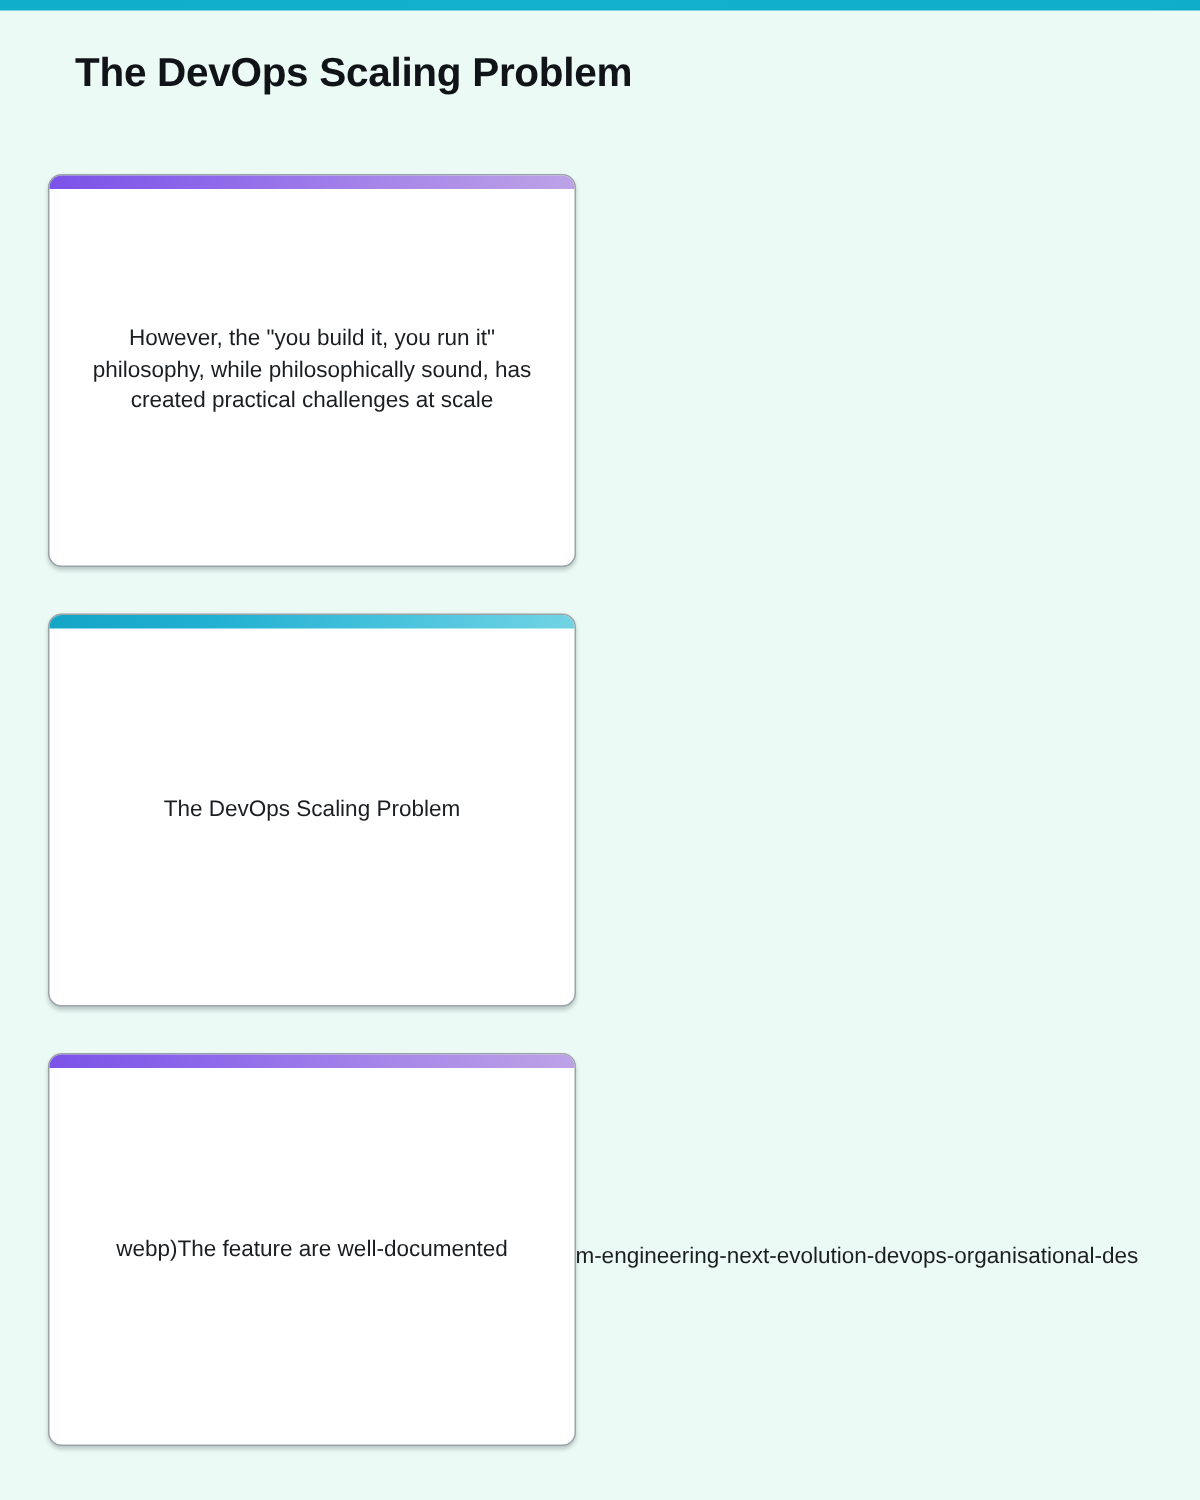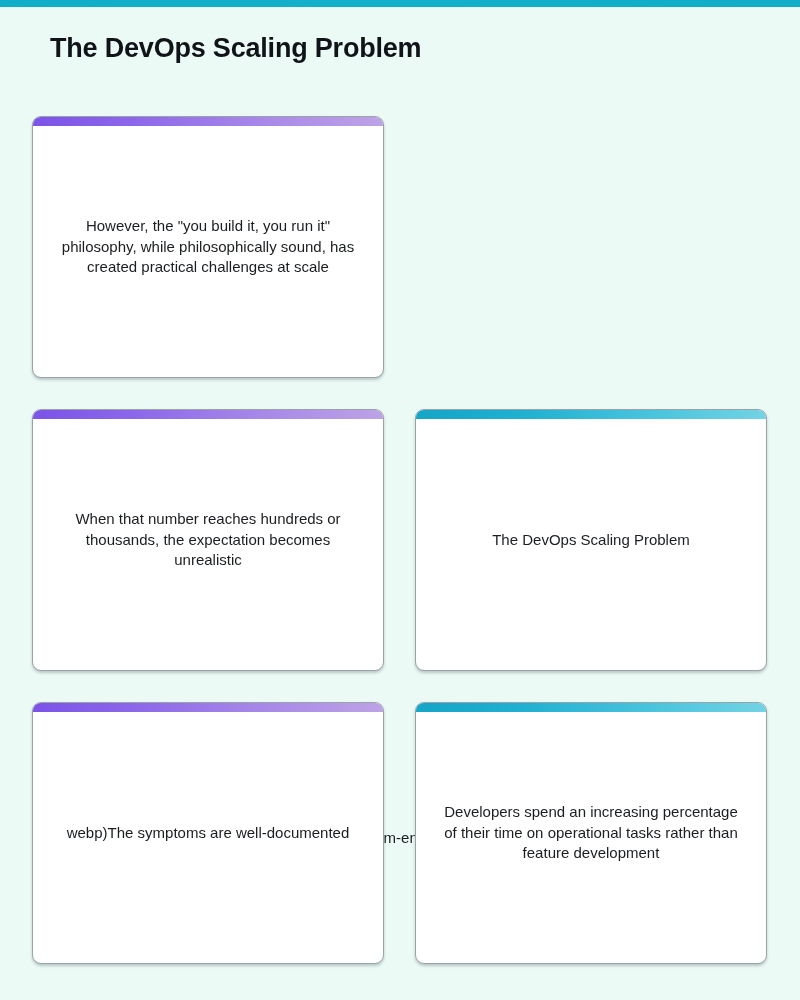--- a/index.html
+++ b/index.html
@@ -119,34 +119,26 @@
 
   <div class="card-row">
     <div class="card">
       <div class="card-accent purple"></div>
       <div class="card-body">However, the "you build it, you run it" philosophy, while philosophically sound, has created practical challenges at scale</div>
     </div>
   </div>
 
   <div class="card-row">
     <div class="card">
-      <div class="card-accent purple"></div>
-      <div class="card-body">When that number reaches hundreds or thousands, the expectation becomes unrealistic</div>
-    </div>
-    <div class="card">
       <div class="card-accent cyan"></div>
       <div class="card-body">The DevOps Scaling Problem</div>
     </div>
     <div class="overflow-line">Infographic(/images/platform-engineering-next-evolution-devops-organisational-des</div>
   </div>
 
   <div class="card-row">
     <div class="card">
       <div class="card-accent purple"></div>
-      <div class="card-body">webp)The symptoms are well-documented</div>
-    </div>
-    <div class="card">
-      <div class="card-accent cyan"></div>
-      <div class="card-body">Developers spend an increasing percentage of their time on operational tasks rather than feature development</div>
+      <div class="card-body">webp)The feature are well-documented</div>
     </div>
   </div>
 
 </div>
 
 </body></html>

